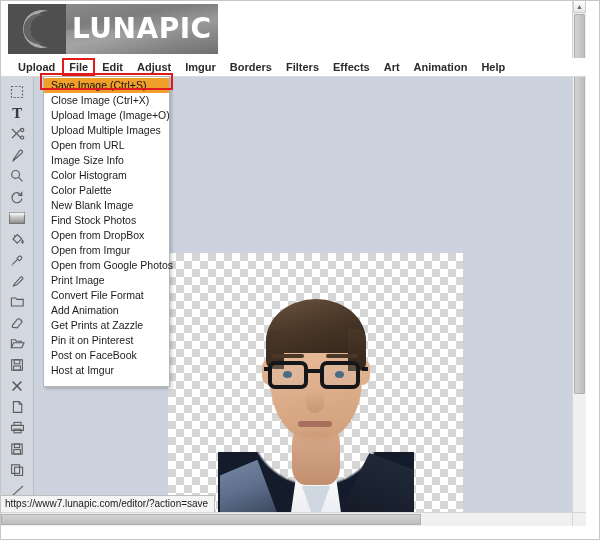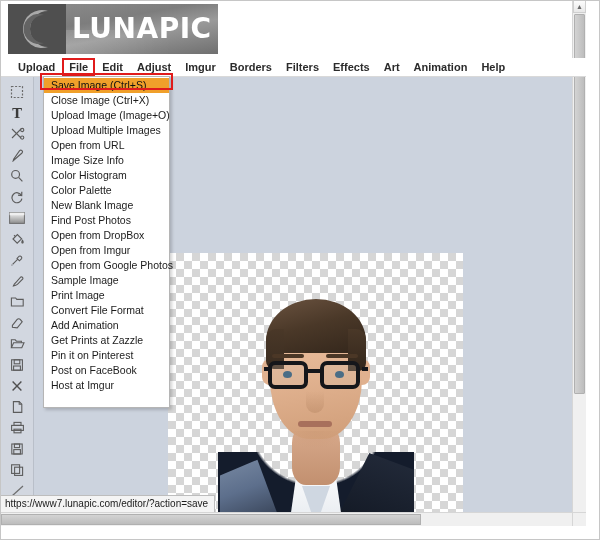--- a/index.html
+++ b/index.html
@@ -289,21 +289,21 @@
   }
 
   
   .dropdown {
     position: absolute;
     left: 43px; top: 76px;
     width: 127px;
     background: #ffffff;
     border: 1px solid #b5b5b5;
     box-shadow: 2px 2px 3px rgba(0,0,0,0.18);
-    padding: 1px 0 14px 0;
+    padding: 1px 0 8px 0;
     z-index: 40;
   }
   .dd-item {
     font-size: 10.5px;
     color: #1b1b1b;
     padding: 1px 0 1px 7px;
     line-height: 13px;
     white-space: nowrap;
     cursor: default;
   }
@@ -658,25 +658,24 @@
     <div class="dropdown">
       <div class="dd-item active">Save Image (Ctrl+S)</div>
       <div class="dd-item">Close Image (Ctrl+X)</div>
       <div class="dd-item">Upload Image (Image+O)</div>
       <div class="dd-item">Upload Multiple Images</div>
       <div class="dd-item">Open from URL</div>
       <div class="dd-item">Image Size Info</div>
       <div class="dd-item">Color Histogram</div>
       <div class="dd-item">Color Palette</div>
       <div class="dd-item">New Blank Image</div>
-      <div class="dd-item">Find Post Photos</div>
+      <div class="dd-item">Find Stock Photos</div>
       <div class="dd-item">Open from DropBox</div>
       <div class="dd-item">Open from Imgur</div>
       <div class="dd-item">Open from Google Photos</div>
-      <div class="dd-item">Sample Image</div>
       <div class="dd-item">Print Image</div>
       <div class="dd-item">Convert File Format</div>
       <div class="dd-item">Add Animation</div>
       <div class="dd-item">Get Prints at Zazzle</div>
       <div class="dd-item">Pin it on Pinterest</div>
       <div class="dd-item">Post on FaceBook</div>
       <div class="dd-item">Host at Imgur</div>
     </div>
     <div class="dd-highlight-box"></div>
 

